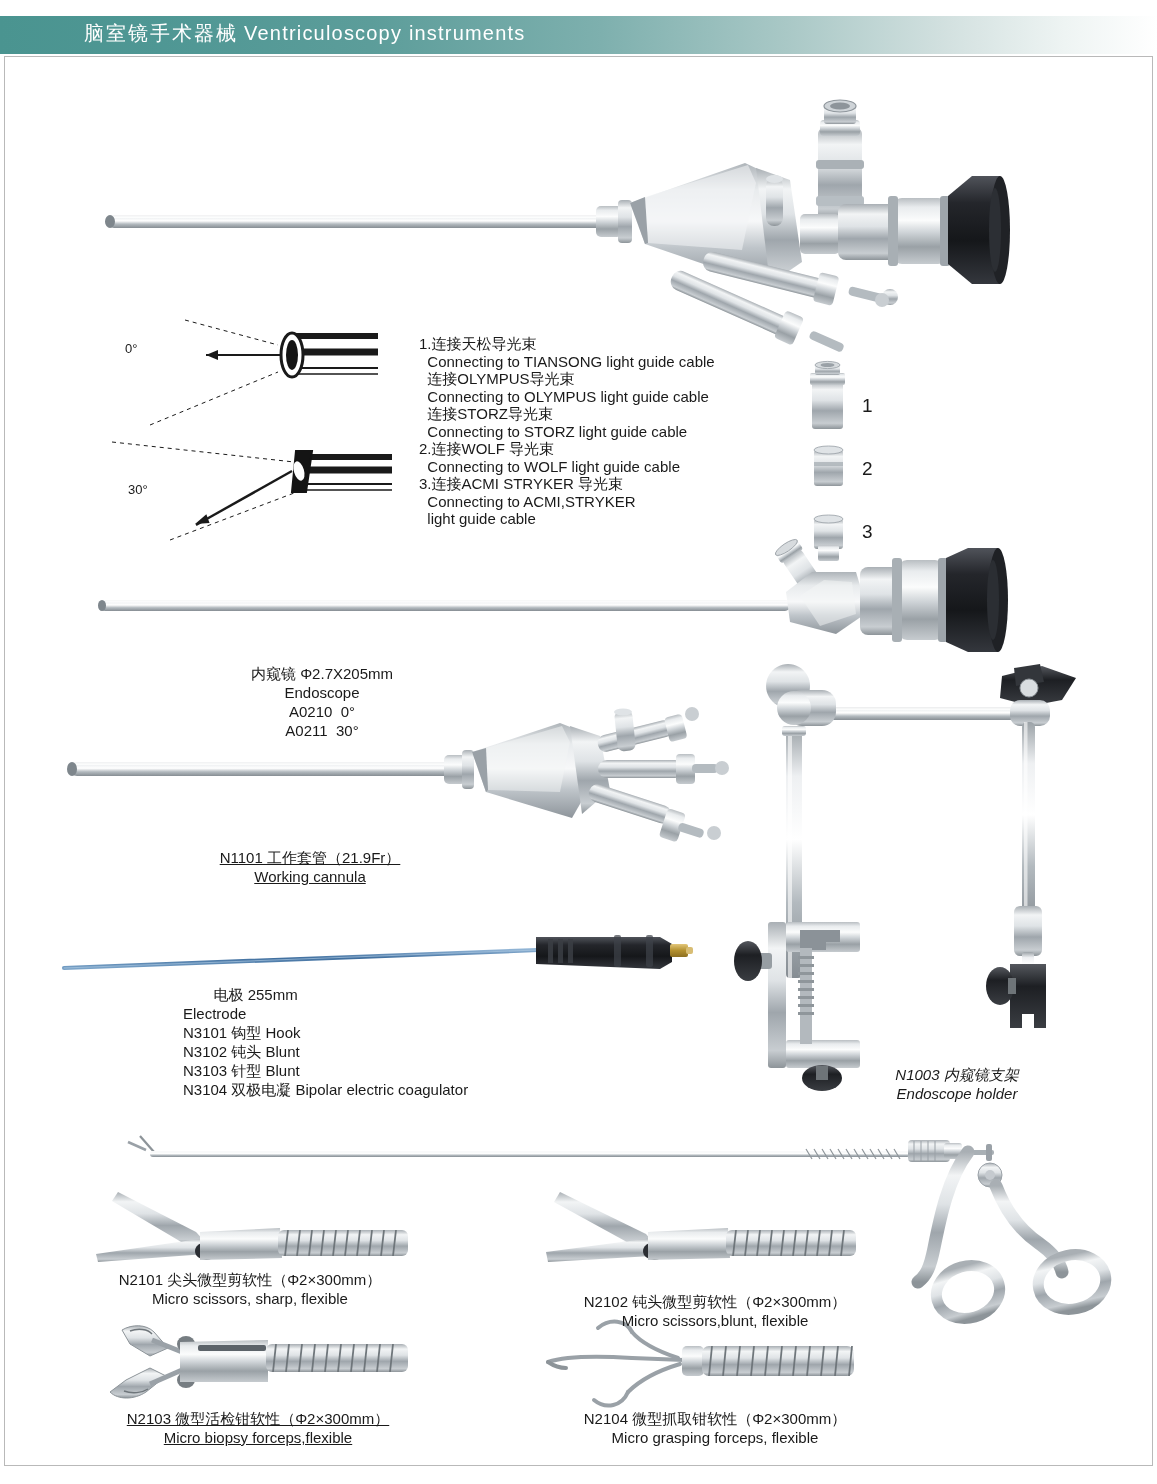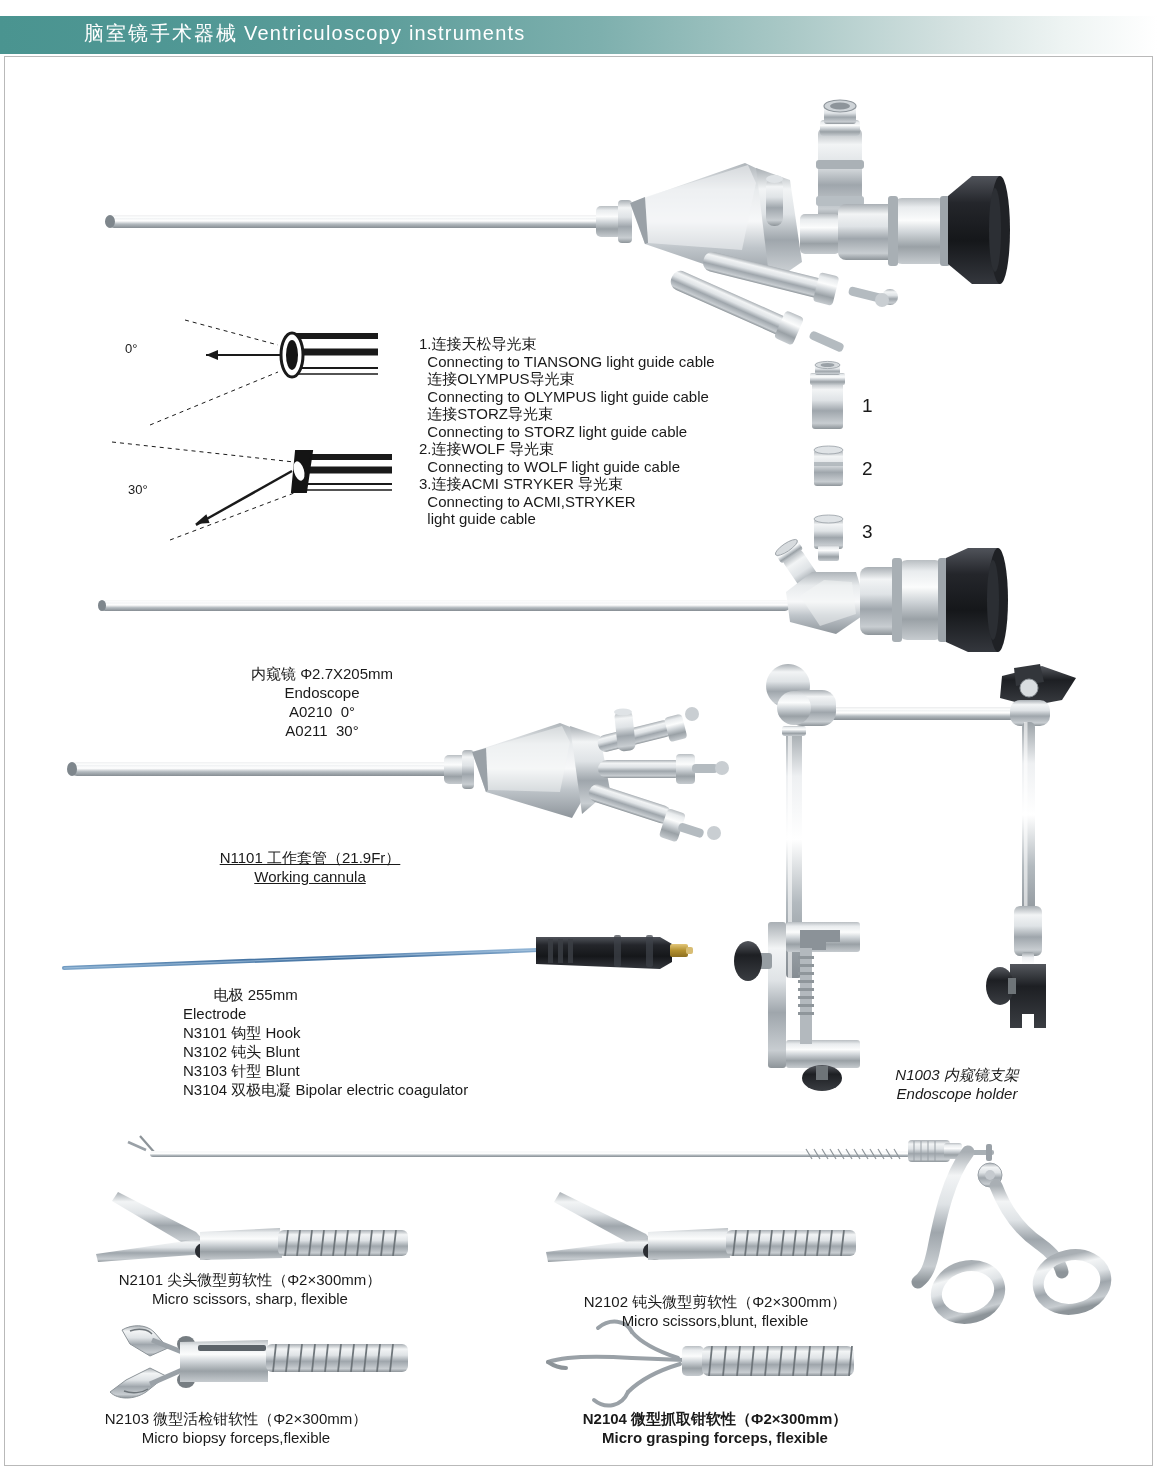--- a/index.html
+++ b/index.html
@@ -550,17 +550,17 @@
 
 <div class="lbl ctr" style="left:862px; top:1065px; width:190px;font-style:italic;"><span>N1003 内窥镜支架</span>
 <span>Endoscope holder</span></div>
 
 <div class="lbl ctr" style="left:60px; top:1270px; width:380px;"><span>N2101 尖头微型剪软性（Φ2×300mm）</span>
 <span>Micro scissors, sharp, flexible</span></div>
 
 <div class="lbl ctr" style="left:525px; top:1292px; width:380px;"><span>N2102 钝头微型剪软性（Φ2×300mm）</span>
 <span>Micro scissors,blunt, flexible</span></div>
 
-<div class="lbl ctr" style="left:46px; top:1409px; width:380px;"><span>N2103 微型活检钳软性（Φ2×300mm）</span>
+<div class="lbl ctr" style="left:68px; top:1409px; width:380px;text-decoration:underline;"><span>N2103 微型活检钳软性（Φ2×300mm）</span>
 <span>Micro biopsy forceps,flexible</span></div>
 
-<div class="lbl ctr" style="left:525px; top:1409px; width:380px;font-weight:bold;"><span>N2104 微型抓取钳软性（Φ2×300mm）</span>
+<div class="lbl ctr" style="left:525px; top:1409px; width:380px;"><span>N2104 微型抓取钳软性（Φ2×300mm）</span>
 <span>Micro grasping forceps, flexible</span></div>
 
 </body></html>

